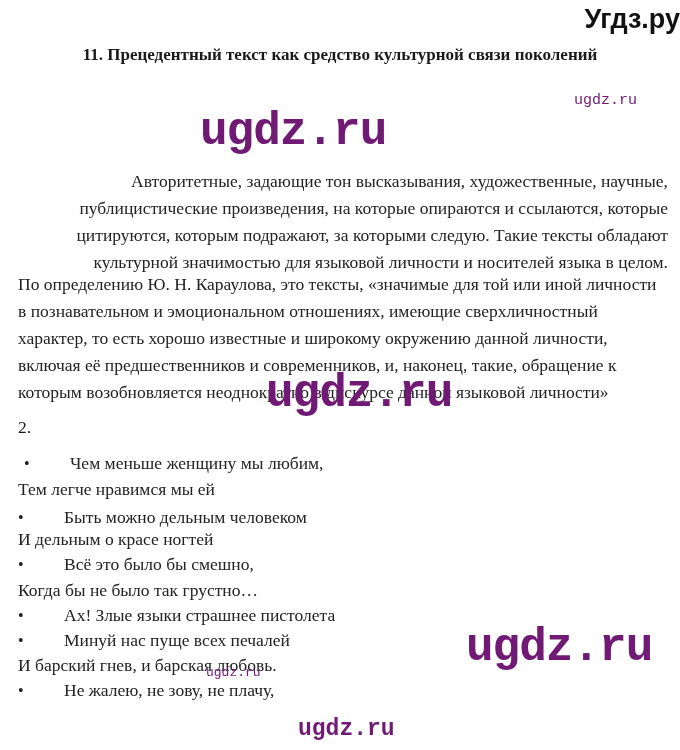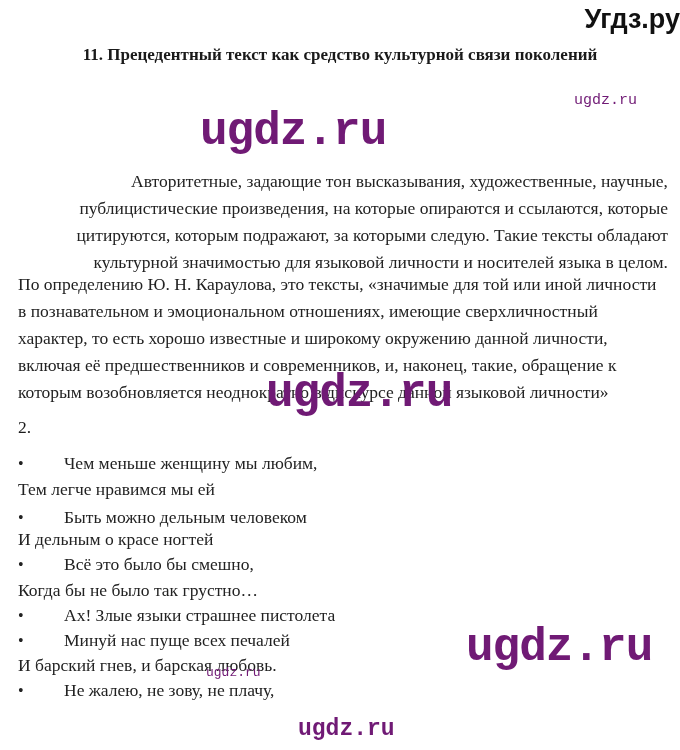--- a/index.html
+++ b/index.html
@@ -34,21 +34,21 @@
 
 <div class="doc">
   <div class="chapter">11. Прецедентный текст как средство культурной связи поколений</div>
 
   <div class="para p1">Авторитетные, задающие тон высказывания, художественные, научные, публицистические произведения, на которые опираются и ссылаются, которые цитируются, которым подражают, за которыми следую. Такие тексты обладают культурной значимостью для языковой личности и носителей языка в целом.</div>
   <div class="para p2">По определению Ю. Н. Караулова, это тексты, «значимые для той или иной личности в познавательном и эмоциональном отношениях, имеющие сверхличностный характер, то есть хорошо известные и широкому окружению данной личности, включая её предшественников и современников, и, наконец, такие, обращение к которым возобновляется неоднократно в дискурсе данной языковой личности»</div>
 
   <div class="num">2.</div>
 
   <div id="lines">
-      <div class="line" style="top: 453px;"><span class="bullet">•</span><span>Чем меньше женщину мы любим,</span></div>
+      <div class="line" style="top: 453px; margin-left: 6px;"><span class="bullet">•</span><span>Чем меньше женщину мы любим,</span></div>
       <div class="line" style="top: 479px;"><span>Тем легче нравимся мы ей</span></div>
       <div class="line" style="top: 507px;"><span class="bullet">•</span><span>Быть можно дельным человеком</span></div>
       <div class="line" style="top: 529px;"><span>И дельным о красе ногтей</span></div>
       <div class="line" style="top: 554px;"><span class="bullet">•</span><span>Всё это было бы смешно,</span></div>
       <div class="line" style="top: 580px; text-align: right;"><span>Когда бы не было так грустно…</span></div>
       <div class="line" style="top: 605px;"><span class="bullet">•</span><span>Ах! Злые языки страшнее пистолета</span></div>
       <div class="line" style="top: 630px;"><span class="bullet">•</span><span>Минуй нас пуще всех печалей</span></div>
       <div class="line" style="top: 655px;"><span>И барский гнев, и барская любовь.</span></div>
       <div class="line" style="top: 680px;"><span class="bullet">•</span><span>Не жалею, не зову, не плачу,</span></div>
     </div>

